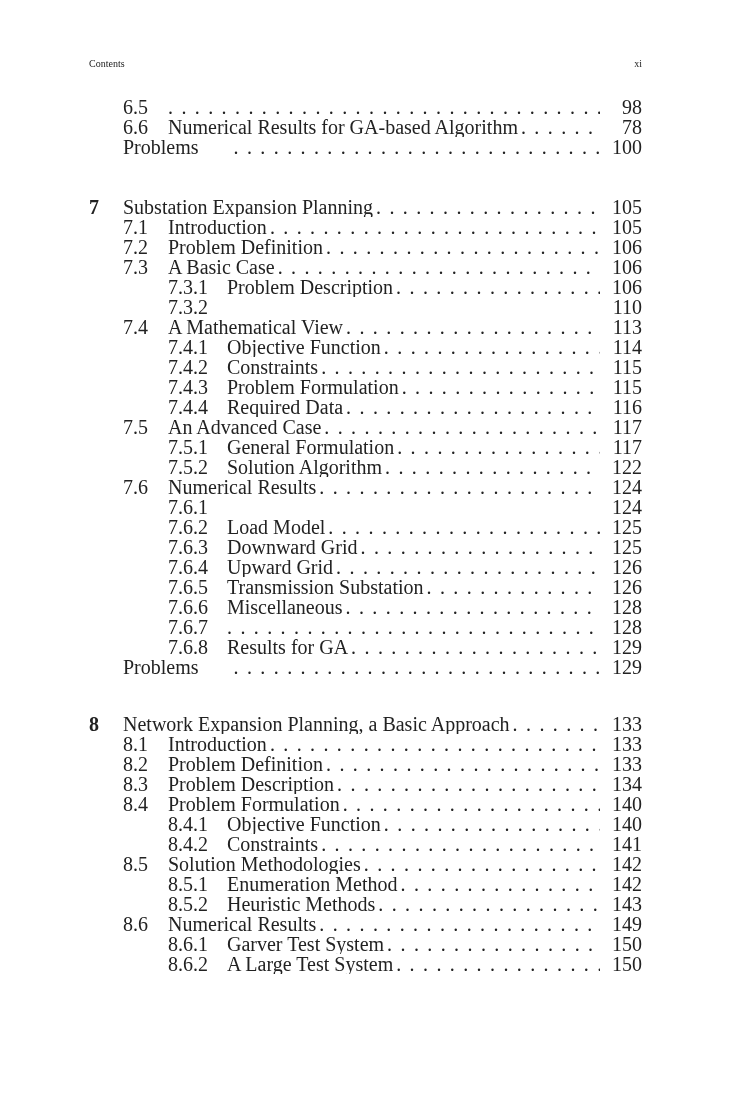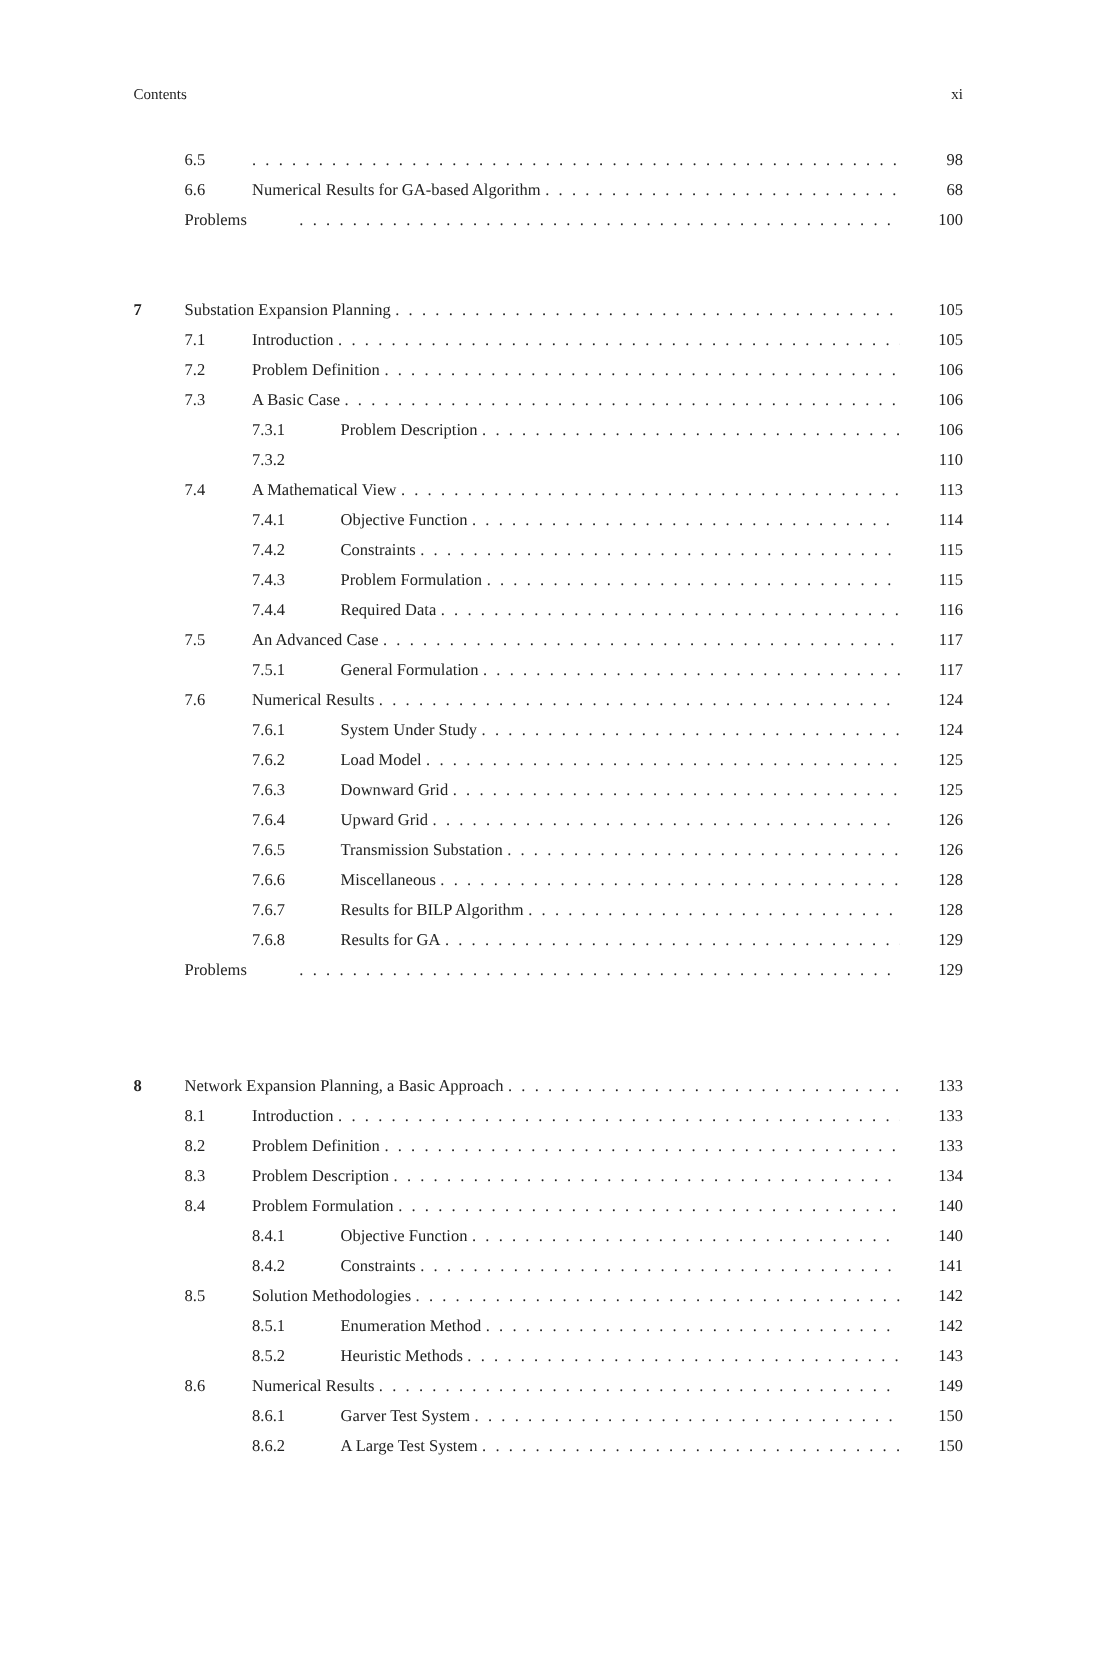--- a/index.html
+++ b/index.html
@@ -1,21 +1,21 @@
 <!DOCTYPE html>
 <html><head>
 <meta charset="utf-8">
 <style>
   html, body { margin: 0; padding: 0; background: #ffffff; }
   body { width: 732px; height: 1110px; position: relative; overflow: hidden;
          font-family: "Liberation Serif", "DejaVu Serif", serif; color: #222; }
   .header { position: absolute; top: 58px; left: 89px; width: 553px; height: 18px;
             font-size: 10px; display: flex; justify-content: space-between; }
   .toc { position: absolute; left: 89px; width: 553px; }
-  .row { position: relative; height: 20px; line-height: 20px; font-size: 11px; display: flex; }
+  .row { position: relative; height: 20px; line-height: 20px; font-size: 20px; display: flex; }
   .num { position: absolute; left: 0; }
   .num.l1 { left: 34px; }
   .num.l2 { left: 79px; }
   .title { position: absolute; right: 42px; display: flex; overflow: hidden; white-space: nowrap; }
   .title.l0 { left: 34px; }
   .title.l1 { left: 79px; }
   .title.l2 { left: 138px; }
   .title.lp { left: 34px; gap: 32px; }
   .title .t { flex: 0 0 auto; padding-right: 3px; }
   .title .dots { flex: 1 1 auto; overflow: hidden; letter-spacing: 4.3px; }
@@ -40,21 +40,21 @@
           <span class="dots"></span>
         </span>
         <span class="page">98</span>
       </div>
       <div class="row">
         <span class="num l1">6.6</span>
         <span class="title l1">
           <span class="t">Numerical Results for GA-based Algorithm</span>
           <span class="dots"></span>
         </span>
-        <span class="page">68</span>
+        <span class="page">78</span>
       </div>
       <div class="row">
         <span class="num"></span>
         <span class="title lp">
           <span class="t">Problems</span>
           <span class="dots"></span>
         </span>
         <span class="page">100</span>
       </div>
     </div>
@@ -153,33 +153,37 @@
       </div>
       <div class="row">
         <span class="num l2">7.5.1</span>
         <span class="title l2">
           <span class="t">General Formulation</span>
           <span class="dots"></span>
         </span>
         <span class="page">117</span>
       </div>
       <div class="row">
+        <span class="num l2">7.5.2</span>
+        <span class="title l2">
+          <span class="t">Solution Algorithm</span>
+          <span class="dots"></span>
+        </span>
+        <span class="page">122</span>
+      </div>
+      <div class="row">
         <span class="num l1">7.6</span>
         <span class="title l1">
           <span class="t">Numerical Results</span>
           <span class="dots"></span>
         </span>
         <span class="page">124</span>
       </div>
       <div class="row">
         <span class="num l2">7.6.1</span>
-        <span class="title l2">
-          <span class="t">System Under Study</span>
-          <span class="dots"></span>
-        </span>
         <span class="page">124</span>
       </div>
       <div class="row">
         <span class="num l2">7.6.2</span>
         <span class="title l2">
           <span class="t">Load Model</span>
           <span class="dots"></span>
         </span>
         <span class="page">125</span>
       </div>
@@ -211,21 +215,20 @@
         <span class="num l2">7.6.6</span>
         <span class="title l2">
           <span class="t">Miscellaneous</span>
           <span class="dots"></span>
         </span>
         <span class="page">128</span>
       </div>
       <div class="row">
         <span class="num l2">7.6.7</span>
         <span class="title l2">
-          <span class="t">Results for BILP Algorithm</span>
           <span class="dots"></span>
         </span>
         <span class="page">128</span>
       </div>
       <div class="row">
         <span class="num l2">7.6.8</span>
         <span class="title l2">
           <span class="t">Results for GA</span>
           <span class="dots"></span>
         </span>

